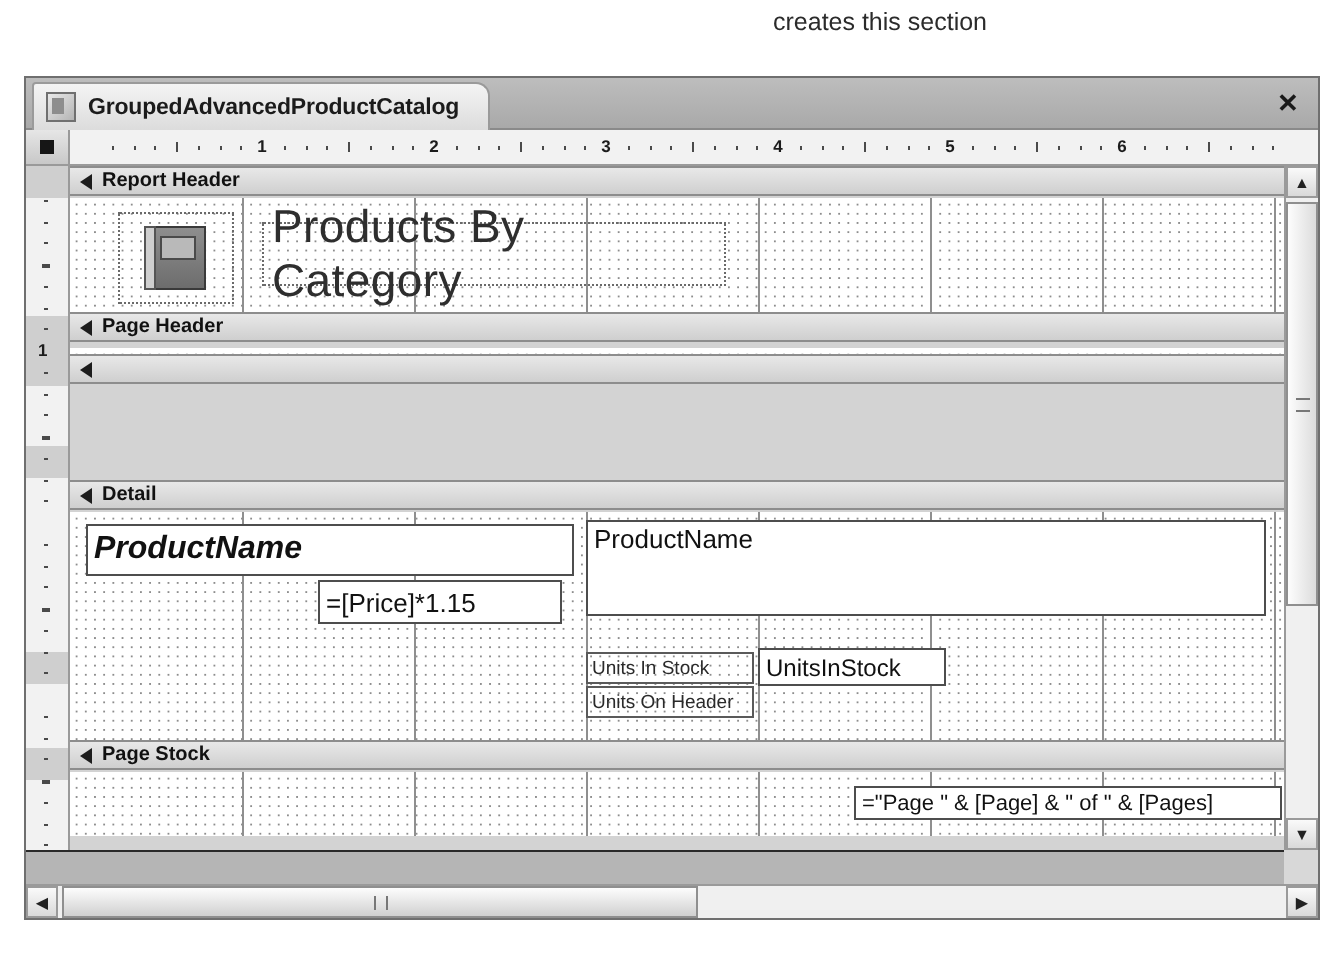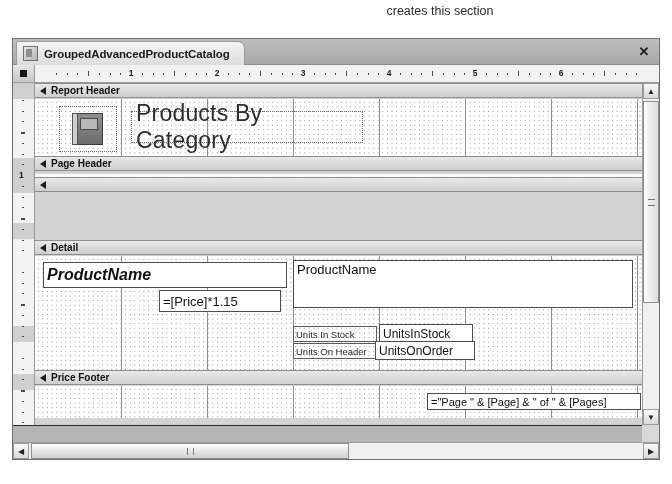--- a/index.html
+++ b/index.html
@@ -447,26 +447,25 @@
         <div class="vline" style="left:430px;"></div>
           <div class="vline" style="left:516px;"></div>
         <div class="vline" style="left:602px;"></div>
       </div>
       <div class="ctl txtbox" id="d-productname">ProductName</div>
       <div class="ctl txtbox" id="d-price">=[Price]*1.15</div>
       <div class="ctl txtbox" id="d-description">ProductName</div>
       <div class="ctl txtbox" id="fld-uis">UnitsInStock</div>
       <div class="ctl lblbox" id="lbl-uis">Units In Stock</div>
       <div class="ctl lblbox" id="lbl-uoo">Units On Header</div>
-      <div class="ctl txtbox" id="fld-uoo">UnitsOnOrder</div>
     </div>
 
     <div class="secbar" style="top:287px;">
       <span class="tri"></span>
-      <span class="lbl">Price Footer</span>
+      <span class="lbl">Page Stock</span>
     </div>
     <div class="canvas" style="top:303px;height:32px;">
       <div class="vlines">
         <div class="vline" style="left:86px;"></div>
           <div class="vline" style="left:172px;"></div>
         <div class="vline" style="left:258px;"></div>
           <div class="vline" style="left:344px;"></div>
         <div class="vline" style="left:430px;"></div>
           <div class="vline" style="left:516px;"></div>
         <div class="vline" style="left:602px;"></div>

